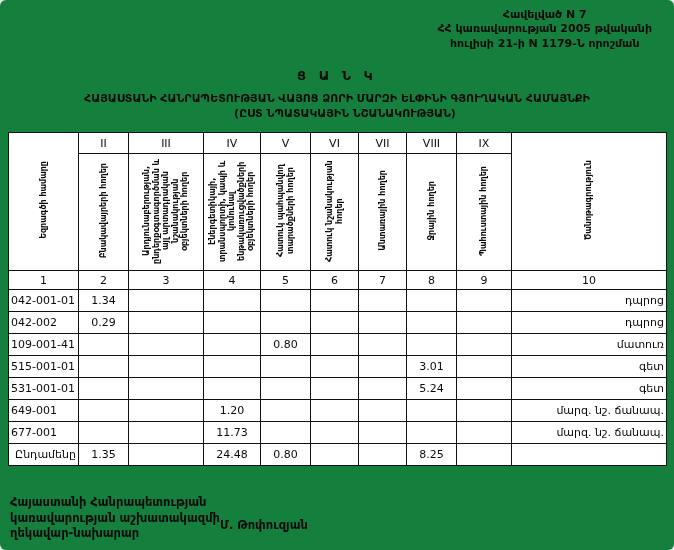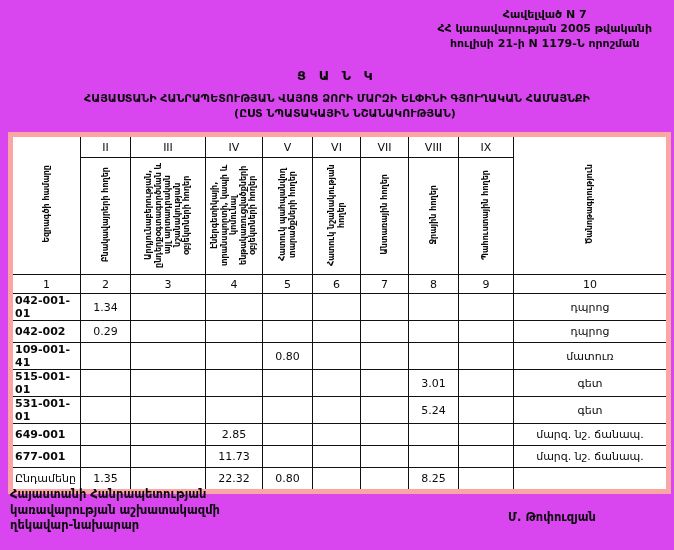--- a/index.html
+++ b/index.html
@@ -1,22 +1,23 @@
 <!DOCTYPE html>
 <html><head>
 <meta charset="utf-8">
 <style>
   html,body{margin:0;padding:0;background:#e8e8e8;}
   .page{
     position:relative;
     width:674px;height:550px;
-    background:#d946ef;
+    background:#15803d;
     color:#0a0a0a;
     font-family:"DejaVu Sans","Liberation Sans",sans-serif;
     overflow:hidden;
+    border-radius:6px;
   }
   
   .doc-header{
     padding-top:8px;
     margin-right:22px;
     text-align:center;
     width:max-content;
     margin-left:auto;
     font-size:11px;
     font-weight:bold;
@@ -39,49 +40,49 @@
     table-layout:fixed;
     width:658px;
   }
   table.land td{
     border:1px solid #111;
     padding:0 2px;
     font-size:11px;
     overflow:hidden;
     background:#fff;
   }
-  table.land{border:5px solid #fca5a5;}
+  table.land{border:1px solid #fca5a5;}
   col.w1{width:70px;} col.w2{width:50px;} col.w3{width:75px;}
   col.w4{width:57px;} col.w5{width:50px;} col.w6{width:48px;}
   col.w7{width:48px;} col.w8{width:50px;} col.w9{width:55px;}
   col.w10{width:155px;}
   td.roman{height:20px;text-align:center;font-size:11px;font-weight:normal;}
   td.vhead{height:116px;text-align:center;vertical-align:middle;}
   .rot{
     writing-mode:vertical-rl;
     transform:rotate(180deg);
     display:inline-block;
     max-height:112px;
     font-size:8px;
     font-weight:bold;
     line-height:1.2;
     text-align:center;
     white-space:normal;
   }
   td.cnum{height:18px;text-align:center;font-size:11px;}
-  td.id{height:21px;text-align:left;padding-left:3px;font-size:11px;font-weight:bold;}
+  td.id{height:21px;text-align:left;padding-left:3px;font-size:11px;}
   td.num{height:21px;text-align:center;font-size:11px;}
-  td.note{height:21px;text-align:center;padding-left:4px;font-size:10.5px;}
-  td.total-label{text-align:left;font-size:11px;margin-top:26px;}
+  td.note{height:21px;text-align:right;padding-left:4px;font-size:10.5px;}
+  td.total-label{text-align:right;font-size:11px;margin-top:26px;}
   
   .footer{
     position:absolute;
-    left:0;right:0;bottom:14px;
+    left:0;right:0;bottom:6px;
     display:flex;
-    justify-content:space-between;
+    justify-content:flex-start;
     align-items:flex-end;
     padding:0 78px 2px 10px;
     font-size:11.5px;
     font-weight:bold;
     line-height:1.35;
   }
   .signature{padding-bottom:8px;}
 </style>
 </head>
 <body>
@@ -206,21 +207,21 @@
         <td class="num"></td>
         <td class="num"></td>
         <td class="num">5.24</td>
         <td class="num"></td>
         <td class="note">գետ</td>
       </tr>
       <tr>
         <td class="id">649-001</td>
         <td class="num"></td>
         <td class="num"></td>
-        <td class="num">2.85</td>
+        <td class="num">1.20</td>
         <td class="num"></td>
         <td class="num"></td>
         <td class="num"></td>
         <td class="num"></td>
         <td class="num"></td>
         <td class="note">մարզ. նշ. ճանապ.</td>
       </tr>
       <tr>
         <td class="id">677-001</td>
         <td class="num"></td>
@@ -230,21 +231,21 @@
         <td class="num"></td>
         <td class="num"></td>
         <td class="num"></td>
         <td class="num"></td>
         <td class="note">մարզ. նշ. ճանապ.</td>
       </tr>
       <tr>
         <td class="total-label">Ընդամենը</td>
         <td class="num">1.35</td>
         <td class="num"></td>
-        <td class="num">22.32</td>
+        <td class="num">24.48</td>
         <td class="num">0.80</td>
         <td class="num"></td>
         <td class="num"></td>
         <td class="num">8.25</td>
         <td class="num"></td>
         <td class="note"></td>
       </tr>
     </tbody>
   </table>
 

